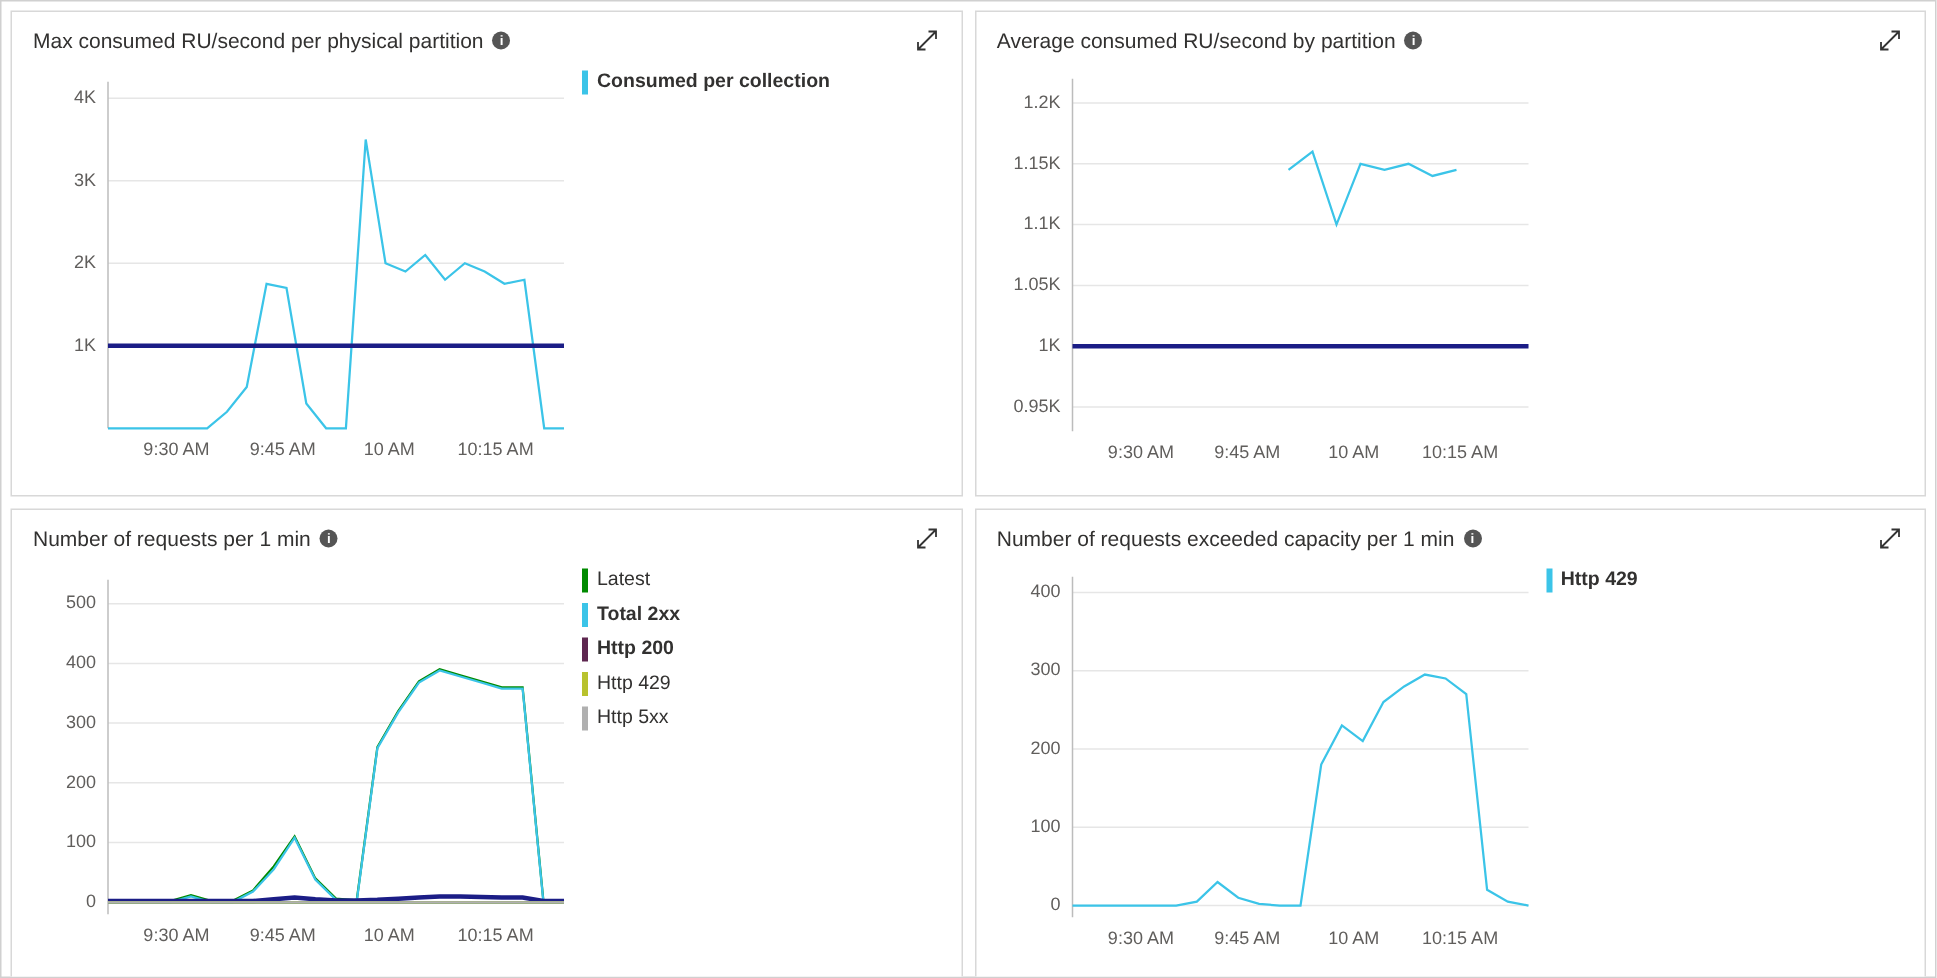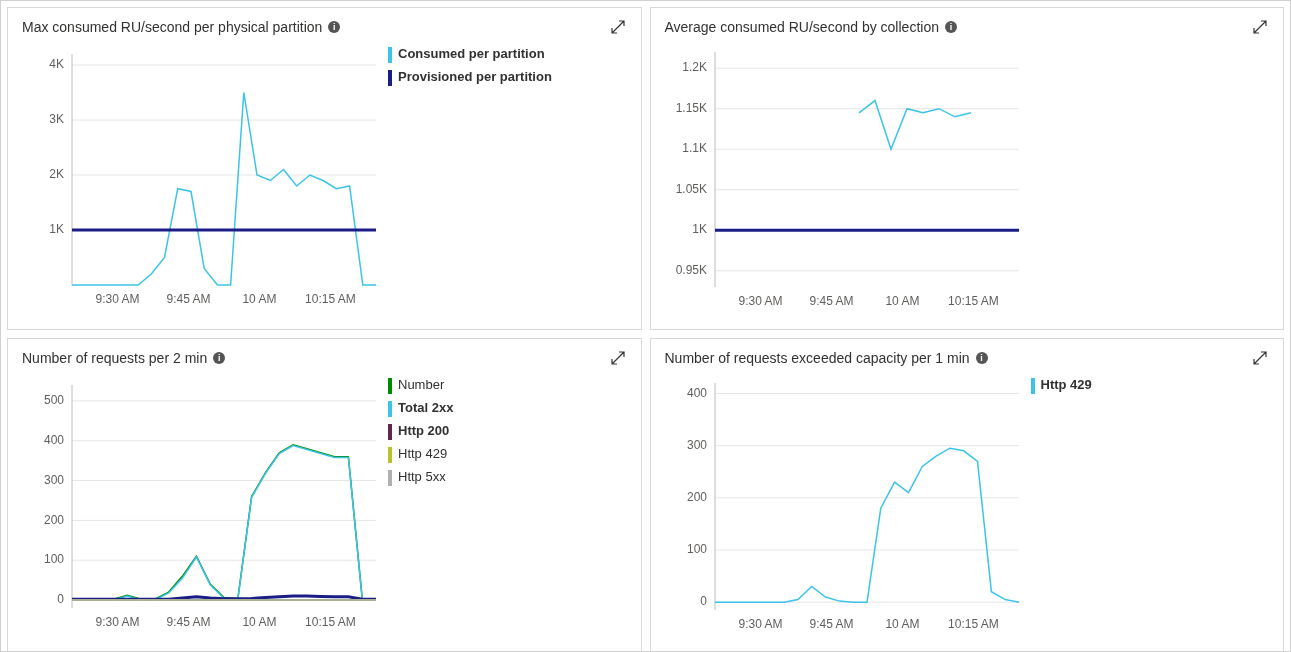--- a/index.html
+++ b/index.html
@@ -145,34 +145,30 @@
             <text x="95.6" y="259" class="x-tick-label">9:30 AM</text>
             <text x="166.53333333333333" y="259" class="x-tick-label">9:45 AM</text>
             <text x="237.46666666666664" y="259" class="x-tick-label">10 AM</text>
             <text x="308.4" y="259" class="x-tick-label">10:15 AM</text>
             <path d=" M50.0 241.0 L63.2 241.0 L76.4 241.0 L89.7 241.0 L102.9 241.0 L116.1 241.0 L129.3 230.0 L142.5 213.5 L155.7 144.7 L169.0 147.5 L182.2 224.5 L195.4 241.0 L208.6 241.0 L221.8 48.5 L235.0 131.0 L248.3 136.5 L261.5 125.5 L274.7 142.0 L287.9 131.0 L301.1 136.5 L314.3 144.7 L327.6 142.0 L340.8 241.0 L354.0 241.0" class="series-thin" stroke="#3bc4e8"></path>
             <path d=" M50.0 186.0 L63.2 186.0 L76.4 186.0 L89.7 186.0 L102.9 186.0 L116.1 186.0 L129.3 186.0 L142.5 186.0 L155.7 186.0 L169.0 186.0 L182.2 186.0 L195.4 186.0 L208.6 186.0 L221.8 186.0 L235.0 186.0 L248.3 186.0 L261.5 186.0 L274.7 186.0 L287.9 186.0 L301.1 186.0 L314.3 186.0 L327.6 186.0 L340.8 186.0 L354.0 186.0" class="series-thick" stroke="#1b1d86"></path>
           </svg></div>
       <div class="legend">
           <div class="legend-item">
             <div class="legend-swatch" style="background: rgb(59, 196, 232);"></div>
-            <div class="legend-label bold">Consumed per partition</div>
-          </div>
-          <div class="legend-item">
-            <div class="legend-swatch" style="background: rgb(27, 29, 134);"></div>
-            <div class="legend-label bold">Provisioned per partition</div>
+            <div class="legend-label bold">Consumed per collection</div>
           </div>
         </div>
     </div>
   </div>
 
   <div class="panel">
     <div class="panel-header">
       <div class="panel-title-wrap">
-        <span class="panel-title">Average consumed RU/second by collection</span>
+        <span class="panel-title">Average consumed RU/second by partition</span>
         <span class="info-icon">i</span>
       </div>
       <span class="expand-icon">
         <svg viewBox="0 0 14 14">
             <path d="M1 13 L13 1 M8 1 H13 V6 M6 13 H1 V8"></path>
           </svg>
       </span>
     </div>
     <div class="panel-body">
       <div class="chart-area"><svg viewBox="0 0 360 275">
@@ -195,21 +191,21 @@
             <text x="308.4" y="263" class="x-tick-label">10:15 AM</text>
             <path d=" M194.0 70.8 L210.0 58.6 L226.0 107.2 L242.0 66.7 L258.0 70.8 L274.0 66.7 L290.0 74.8 L306.0 70.8" class="series-thin" stroke="#3bc4e8"></path>
             <path d=" M50.0 188.3 L66.0 188.3 L82.0 188.3 L98.0 188.3 L114.0 188.3 L130.0 188.3 L146.0 188.3 L162.0 188.3 L178.0 188.3 L194.0 188.3 L210.0 188.3 L226.0 188.3 L242.0 188.3 L258.0 188.3 L274.0 188.3 L290.0 188.3 L306.0 188.3 L322.0 188.3 L338.0 188.3 L354.0 188.3" class="series-thick" stroke="#1b1d86"></path>
           </svg></div>
     </div>
   </div>
 
   <div class="panel">
     <div class="panel-header">
       <div class="panel-title-wrap">
-        <span class="panel-title">Number of requests per 2 min</span>
+        <span class="panel-title">Number of requests per 1 min</span>
         <span class="info-icon">i</span>
       </div>
       <span class="expand-icon">
         <svg viewBox="0 0 14 14">
             <path d="M1 13 L13 1 M8 1 H13 V6 M6 13 H1 V8"></path>
           </svg>
       </span>
     </div>
     <div class="panel-body">
       <div class="chart-area"><svg viewBox="0 0 360 263">
@@ -234,21 +230,21 @@
             <path d=" M50.0 225.0 L63.8 225.0 L77.6 225.0 L91.5 225.0 L105.3 221.1 L119.1 225.0 L132.9 225.0 L146.7 217.9 L160.5 203.1 L174.4 182.0 L188.2 209.9 L202.0 223.4 L215.8 224.6 L229.6 122.3 L243.5 98.4 L257.3 78.5 L271.1 70.5 L284.9 74.5 L298.7 78.5 L312.5 82.5 L326.4 82.5 L340.2 224.2 L354.0 225.0" class="series-thin" stroke="#3bc4e8"></path>
             <path d=" M50.0 224.2 L63.8 224.2 L77.6 224.2 L91.5 224.2 L105.3 224.2 L119.1 224.2 L132.9 224.2 L146.7 224.2 L160.5 223.0 L174.4 221.8 L188.2 223.0 L202.0 223.8 L215.8 223.8 L229.6 223.4 L243.5 222.6 L257.3 221.8 L271.1 221.1 L284.9 221.1 L298.7 221.5 L312.5 221.8 L326.4 221.8 L340.2 224.2 L354.0 224.2" class="series-thick" stroke="#1b1d86"></path>
             <path d=" M50.0 225.0 L63.8 225.0 L77.6 225.0 L91.5 225.0 L105.3 225.0 L119.1 225.0 L132.9 225.0 L146.7 225.0 L160.5 225.0 L174.4 225.0 L188.2 225.0 L202.0 225.0 L215.8 225.0 L229.6 225.0 L243.5 225.0 L257.3 225.0 L271.1 225.0 L284.9 225.0 L298.7 225.0 L312.5 225.0 L326.4 225.0 L340.2 225.0 L354.0 225.0" class="series-thin" stroke="#5e2750"></path>
             <path d=" M50.0 225.0 L63.8 225.0 L77.6 225.0 L91.5 225.0 L105.3 225.0 L119.1 225.0 L132.9 225.0 L146.7 225.0 L160.5 225.0 L174.4 225.0 L188.2 225.0 L202.0 225.0 L215.8 225.0 L229.6 225.0 L243.5 225.0 L257.3 225.0 L271.1 225.0 L284.9 225.0 L298.7 225.0 L312.5 225.0 L326.4 225.0 L340.2 225.0 L354.0 225.0" class="series-thin" stroke="#009e73"></path>
             <path d=" M50.0 225.0 L63.8 225.0 L77.6 225.0 L91.5 225.0 L105.3 225.0 L119.1 225.0 L132.9 225.0 L146.7 225.0 L160.5 225.0 L174.4 225.0 L188.2 225.0 L202.0 225.0 L215.8 225.0 L229.6 225.0 L243.5 225.0 L257.3 225.0 L271.1 225.0 L284.9 225.0 L298.7 225.0 L312.5 225.0 L326.4 225.0 L340.2 225.0 L354.0 225.0" class="series-thin" stroke="#b8c22e"></path>
             <path d=" M50.0 225.0 L63.8 225.0 L77.6 225.0 L91.5 225.0 L105.3 225.0 L119.1 225.0 L132.9 225.0 L146.7 225.0 L160.5 225.0 L174.4 225.0 L188.2 225.0 L202.0 225.0 L215.8 225.0 L229.6 225.0 L243.5 225.0 L257.3 225.0 L271.1 225.0 L284.9 225.0 L298.7 225.0 L312.5 225.0 L326.4 225.0 L340.2 225.0 L354.0 225.0" class="series-thin" stroke="#b0b0b0"></path>
           </svg></div>
       <div class="legend">
           <div class="legend-item">
             <div class="legend-swatch" style="background: rgb(0, 138, 0);"></div>
-            <div class="legend-label">Number</div>
+            <div class="legend-label">Latest</div>
           </div>
           <div class="legend-item">
             <div class="legend-swatch" style="background: rgb(59, 196, 232);"></div>
             <div class="legend-label bold">Total 2xx</div>
           </div>
           <div class="legend-item">
             <div class="legend-swatch" style="background: rgb(94, 39, 80);"></div>
             <div class="legend-label bold">Http 200</div>
           </div>
           <div class="legend-item">

